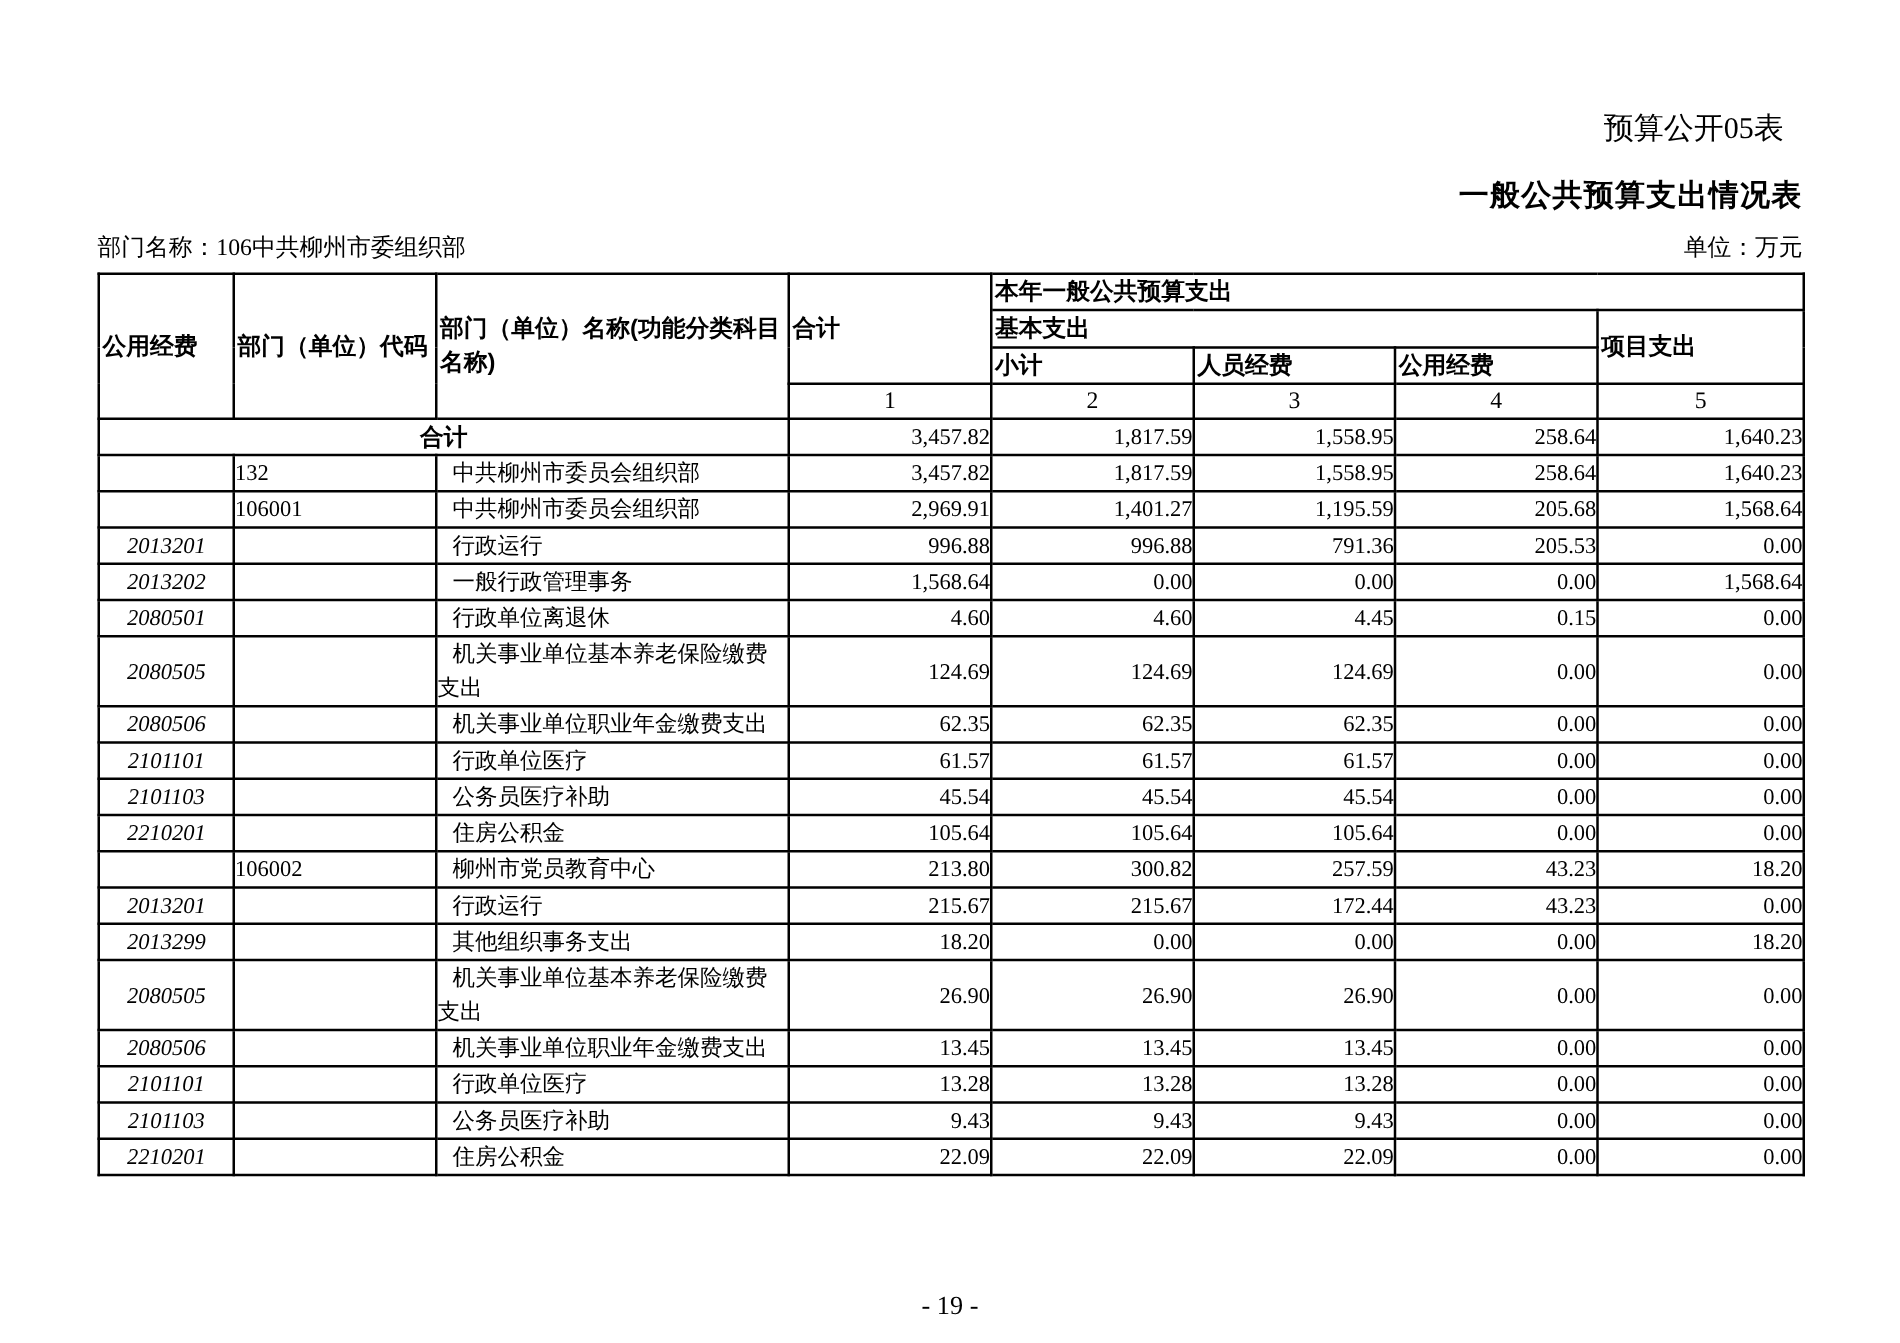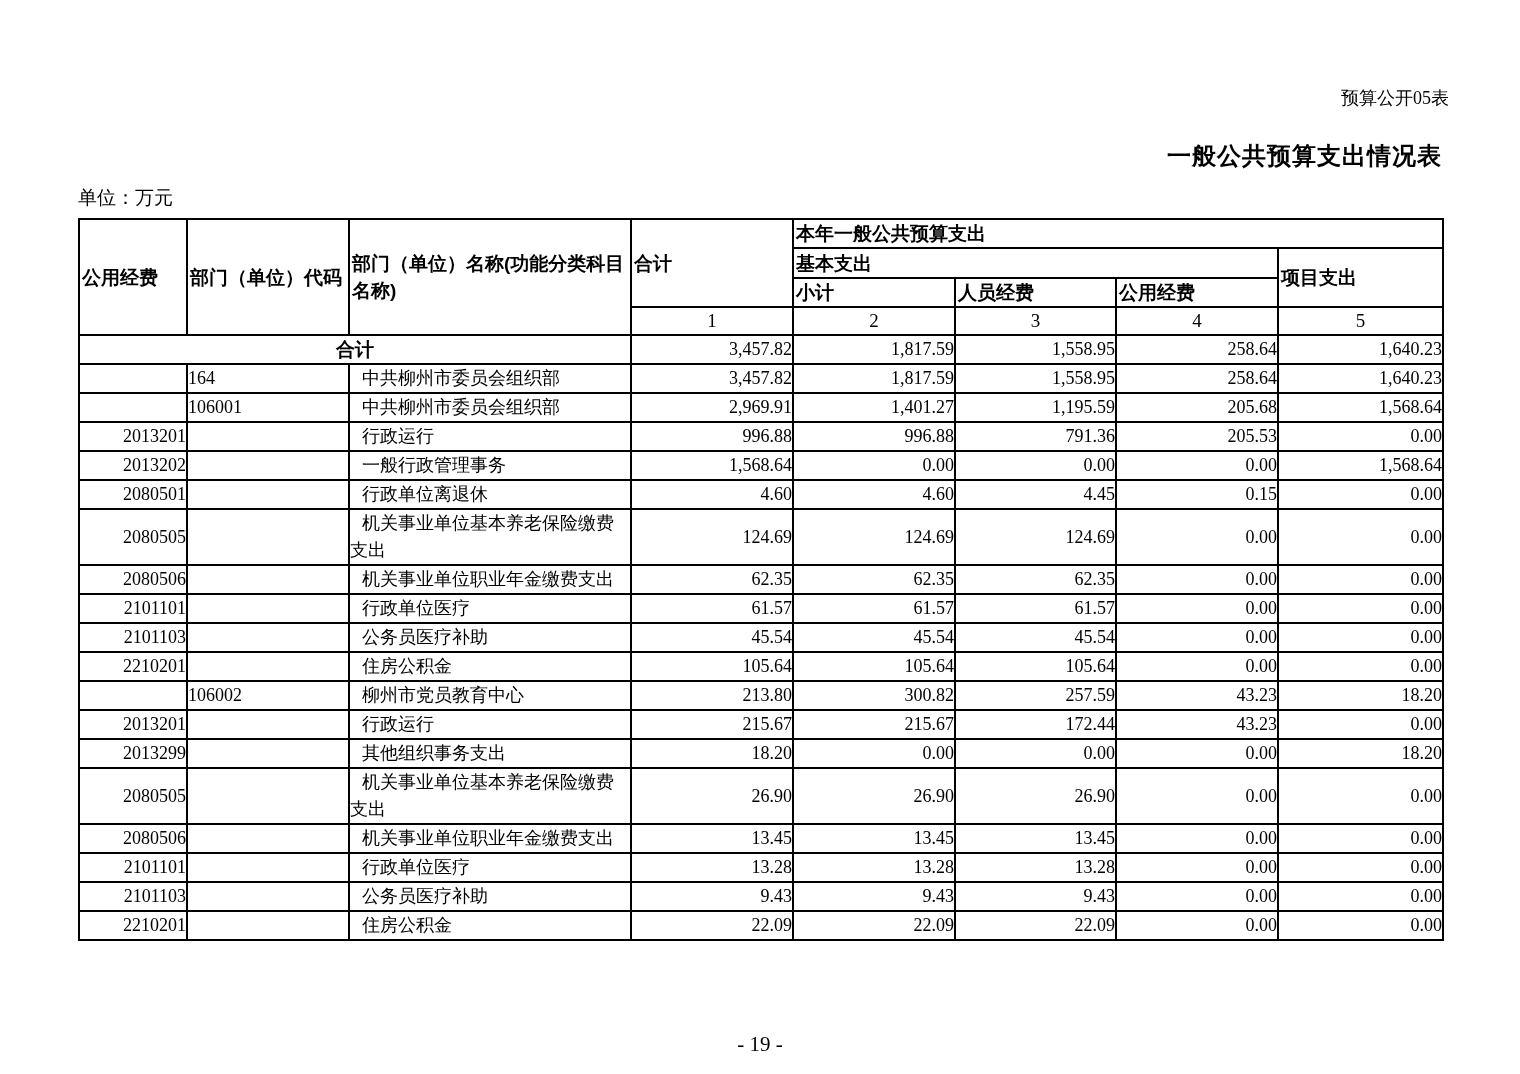--- a/index.html
+++ b/index.html
@@ -9,22 +9,22 @@
     height: 1074px;
     background: #ffffff;
     color: #000000;
     position: relative;
     font-family: "Liberation Serif", "DejaVu Serif", serif;
   }
 
   .form-label {
     position: absolute;
     top: 86px;
-    right: 71px;
-    font-size: 18px;
+    right: 93px;
+    font-size: 24px;
   }
 
   .doc-title {
     position: absolute;
     top: 140px;
     left: 78px;
     width: 1364px;
     text-align: right;
     font-size: 24px;
     font-weight: bold;
@@ -74,22 +74,23 @@
   thead tr:nth-child(1) { height: 29px; }
   thead tr:nth-child(2) { height: 30px; }
   thead tr:nth-child(3) { height: 28px; }
   thead tr:nth-child(4) { height: 28px; }
 
   .row-normal { height: 29px; }
   .row-tall   { height: 48px; }
 
   .cell-code {
     font-size: 18px;
-    text-align: right;
+    text-align: center;
     padding-left: 7px;
+    font-style: italic;
   }
   .cell-code2 {
     font-size: 18px;
     text-align: left;
     padding-left: 11px;
   }
   .cell-name {
     font-size: 18px;
     text-align: left;
     padding: 2px 4px 2px 2px;
@@ -121,20 +122,21 @@
 </head>
 <body>
 
 <div>
 
   <div class="form-label">预算公开05表</div>
 
   <div class="doc-title">一般公共预算支出情况表</div>
 
   <div class="meta-row">
+    <span>部门名称：106中共柳州市委组织部</span>
     <span>单位：万元</span>
   </div>
 
   <table class="budget">
     <colgroup>
       <col style="width:108px">
       <col style="width:162px">
       <col style="width:282px">
       <col style="width:162px">
       <col style="width:162px">
@@ -171,21 +173,21 @@
         <tr class="row-normal">
           <td class="cell-total-label" colspan="3">合计</td>
           <td class="cell-num">3,457.82</td>
           <td class="cell-num">1,817.59</td>
           <td class="cell-num">1,558.95</td>
           <td class="cell-num">258.64</td>
           <td class="cell-num">1,640.23</td>
         </tr>
         <tr class="row-normal">
           <td class="cell-code"></td>
-          <td class="cell-code2">164</td>
+          <td class="cell-code2">132</td>
           <td class="cell-name">中共柳州市委员会组织部</td>
           <td class="cell-num">3,457.82</td>
           <td class="cell-num">1,817.59</td>
           <td class="cell-num">1,558.95</td>
           <td class="cell-num">258.64</td>
           <td class="cell-num">1,640.23</td>
         </tr>
         <tr class="row-normal">
           <td class="cell-code"></td>
           <td class="cell-code2">106001</td>

